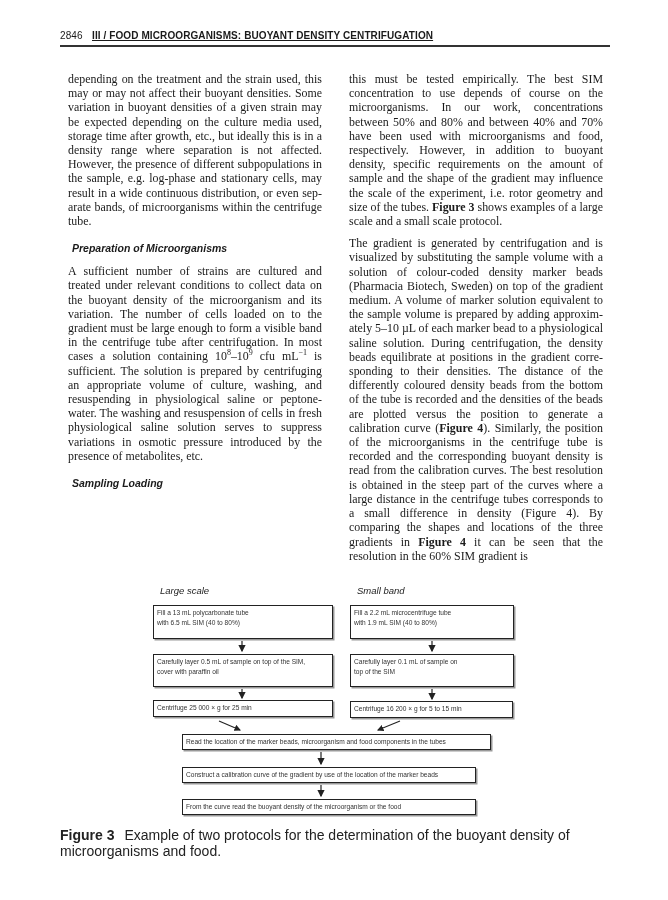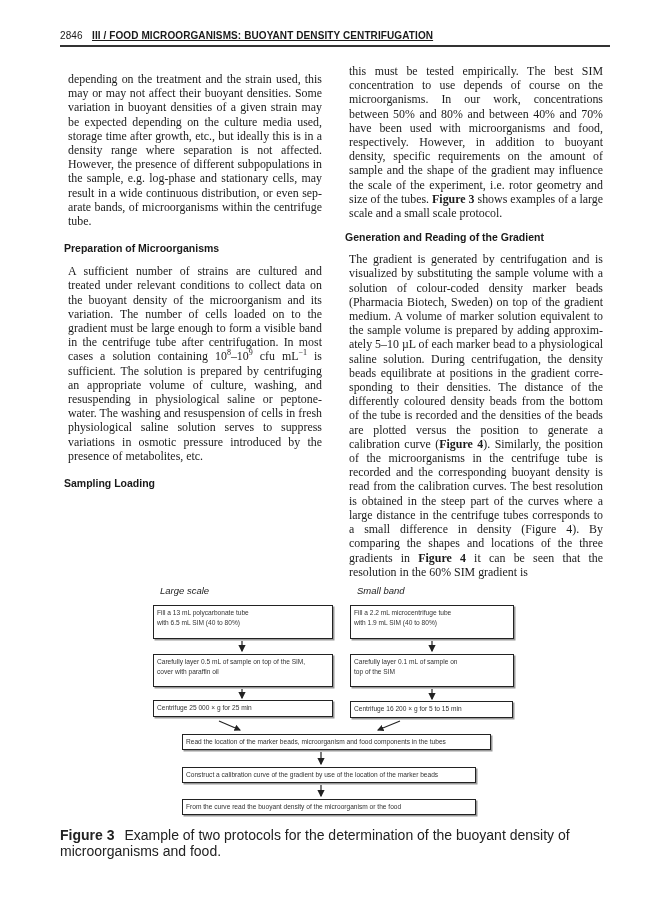--- a/index.html
+++ b/index.html
@@ -5,23 +5,23 @@
   html, body { margin: 0; padding: 0; background: #ffffff; }
   body { width: 668px; height: 900px; position: relative; overflow: hidden; color: #1a1a1a; }
   .header { position: absolute; left: 60px; top: 30px; width: 550px; height: 16px;
     font-family: "Liberation Sans", sans-serif; font-size: 10px; font-weight: bold; letter-spacing: 0.1px; }
   .header .pg { position: absolute; left: 0; top: 0; font-weight: normal; }
   .header .ttl { position: absolute; left: 32px; top: 0; text-decoration: underline; }
   .header-rule { position: absolute; left: 60px; top: 45px; width: 550px; height: 2px; background: #333; }
 
   .col { position: absolute; font-family: "Liberation Serif", serif; font-size: 11.9px; line-height: 14.2px; text-align: justify; }
   .col-left { left: 60px; top: 64px; width: 270px; }
-  .col-right { left: 341px; top: 56px; width: 270px; }
+  .col-right { left: 341px; top: 64px; width: 270px; }
   .col p { margin: 8px; hyphens: manual; }
-  .col h3 { font-family: "Liberation Sans", sans-serif; font-size: 10.5px; font-weight: bold; margin: 4px; line-height: 13px; }
+  .col h3 { font-family: "Liberation Sans", sans-serif; font-size: 10.5px; font-weight: bold; margin: 12px; line-height: 13px; font-style: italic; }
   .sup { font-size: 8px; vertical-align: super; line-height: 0; }
   b.ref { font-weight: bold; }
 
   .fig { position: absolute; left: 0; top: 8px; width: 668px; height: 900px; pointer-events: none; }
   .fig * { pointer-events: auto; }
   .flabel { position: absolute; font-family: "Liberation Sans", sans-serif; font-style: italic; font-size: 9.5px; color: #222; }
   .fbox { position: absolute; border: 1px solid #222; box-shadow: 1.5px 1.5px 0 #999; background: #fff;
     font-family: "Liberation Sans", sans-serif; font-size: 6.6px; line-height: 10px; color: #333; padding: 2px 3px; box-sizing: border-box; white-space: nowrap; overflow: hidden; }
   .arrows { position: absolute; left: 0; top: 0; }
 
@@ -40,21 +40,20 @@
 
 <div class="col col-left">
   <p>depending on the treatment and the strain used, this may or may not affect their buoyant densities. Some variation in buoyant densities of a given strain may be expected depending on the culture media used, stor­age time after growth, etc., but ideally this is in a density range where separation is not affected. However, the presence of different subpopulations in the sample, e.g. log-phase and stationary cells, may result in a wide continuous distribution, or even sep­arate bands, of microorganisms within the centrifuge tube.</p>
   <h3 style="margin-top:14px;margin-bottom:9px;">Preparation of Microorganisms</h3>
   <p><span>A sufficient number of strains are cultured and treated under relevant conditions to collect data on the buoyant density of the microorganism and its variation. The number of cells loaded on to the gradi­ent must be large enough to form a visible band in the centrifuge tube after centrifugation. In most cases a solution containing 10</span><span class="sup">8</span><span>–10</span><span class="sup">9</span><span> cfu mL</span><span class="sup">−1</span><span> is sufficient. The solution is prepared by centrifuging an appropri­ate volume of culture, washing, and resuspending in physiological saline or peptone-water. The washing and resuspension of cells in fresh physio­logical saline solution serves to suppress variations in osmotic pressure introduced by the presence of metabolites, etc.</span></p>
   <h3 style="margin-top:14px;margin-bottom:9px;">Sampling Loading</h3>
 </div>
 
 <div class="col col-right">
   <p><span>this must be tested empirically. The best SIM concen­tration to use depends of course on the microorgan­isms. In our work, concentrations between 50% and 80% and between 40% and 70% have been used with microorganisms and food, respectively. How­ever, in addition to buoyant density, specific require­ments on the amount of sample and the shape of the gradient may influence the scale of the experiment, i.e. rotor geometry and size of the tubes. </span><b class="ref">Figure 3</b><span> shows examples of a large scale and a small scale protocol.</span></p>
-  <h3 style="margin-top:11px;margin-bottom:7px;">Generation and Reading of the Gradient</h3>
   <p><span>The gradient is generated by centrifugation and is visualized by substituting the sample volume with a solution of colour-coded density marker beads (Pharmacia Biotech, Sweden) on top of the gradient medium. A volume of marker solution equivalent to the sample volume is prepared by adding approxim­ately 5–10 µL of each marker bead to a physiological saline solution. During centrifugation, the density beads equilibrate at positions in the gradient corre­sponding to their densities. The distance of the differ­ently coloured density beads from the bottom of the tube is recorded and the densities of the beads are plotted versus the position to generate a calibration curve (</span><b class="ref">Figure 4</b><span>). Similarly, the position of the micro­organisms in the centrifuge tube is recorded and the corresponding buoyant density is read from the cali­bration curves. The best resolution is obtained in the steep part of the curves where a large distance in the centrifuge tubes corresponds to a small difference in density (Figure 4). By comparing the shapes and locations of the three gradients in </span><b class="ref">Figure 4</b><span> it can be seen that the resolution in the 60% SIM gradient is</span></p>
 </div>
 
 <div class="fig">
   <span class="flabel" style="left:160px;top:577px;">Large scale</span>
   <span class="flabel" style="left:357px;top:577px;">Small band</span>
 
   <div class="fbox" style="left:153px;top:597px;width:180px;height:34px;">
     <div>Fill a 13 mL polycarbonate tube</div>
     <div>with 6.5 mL SIM (40 to 80%)</div>

